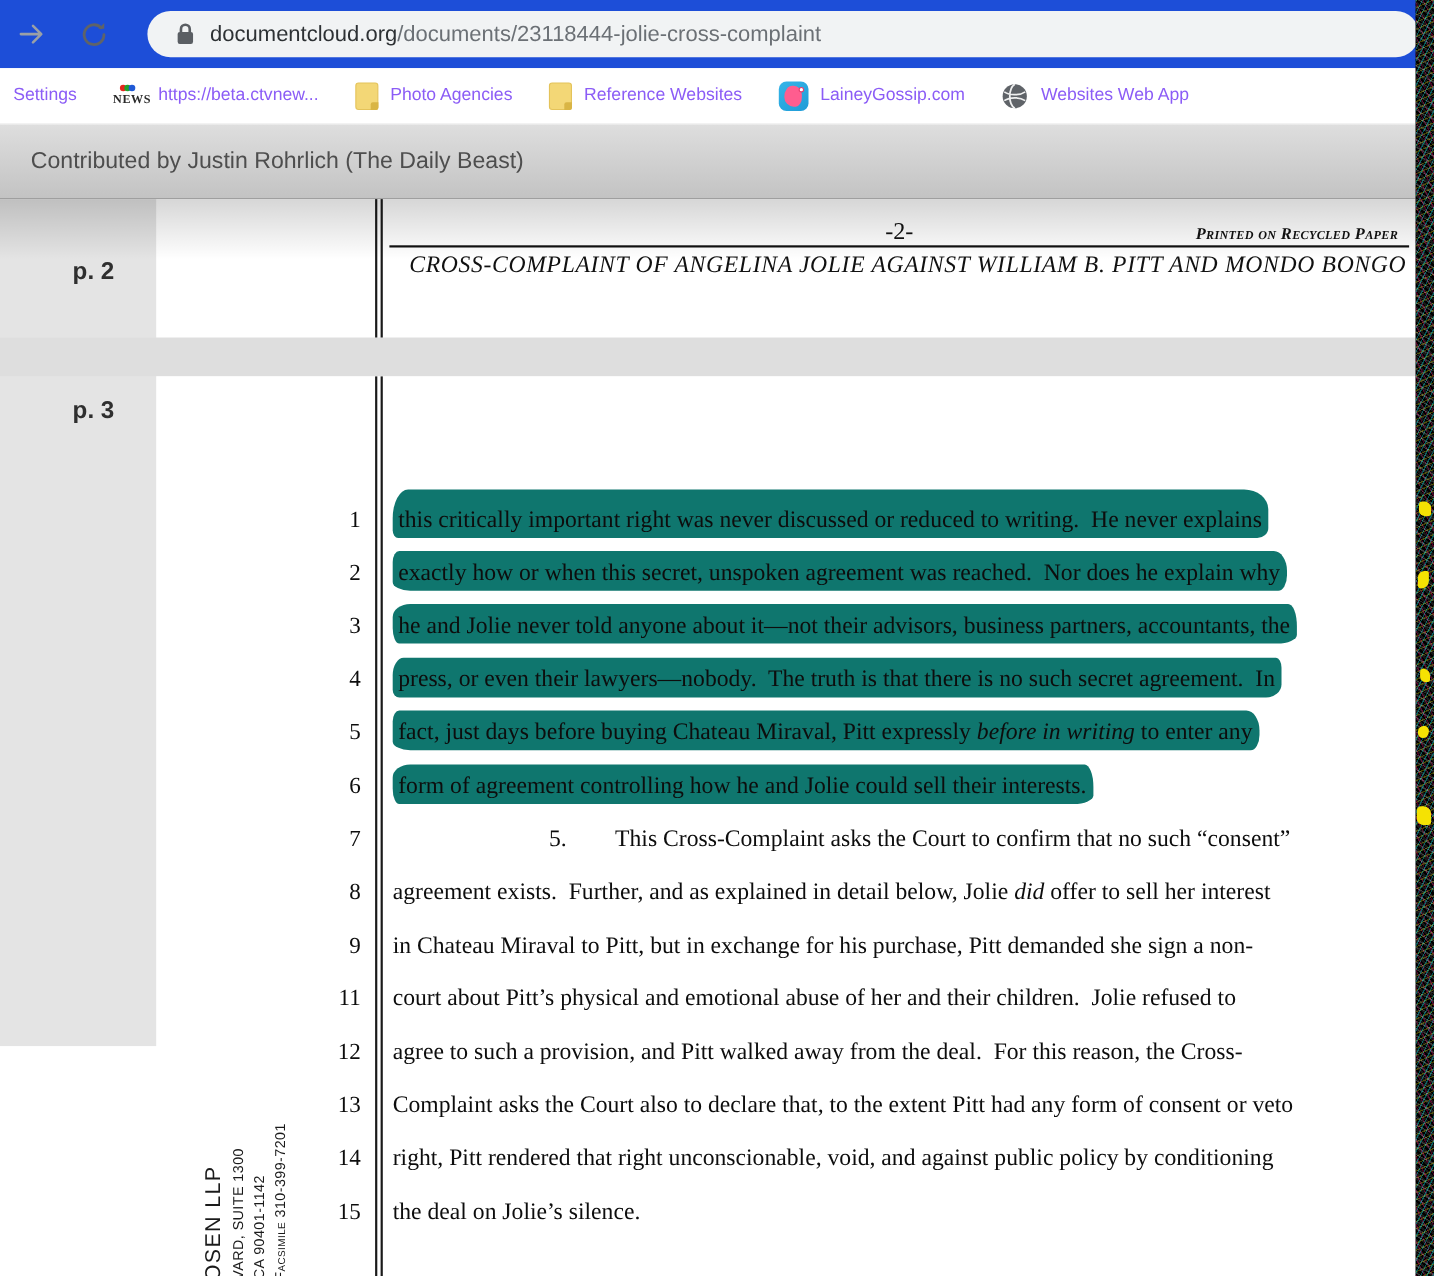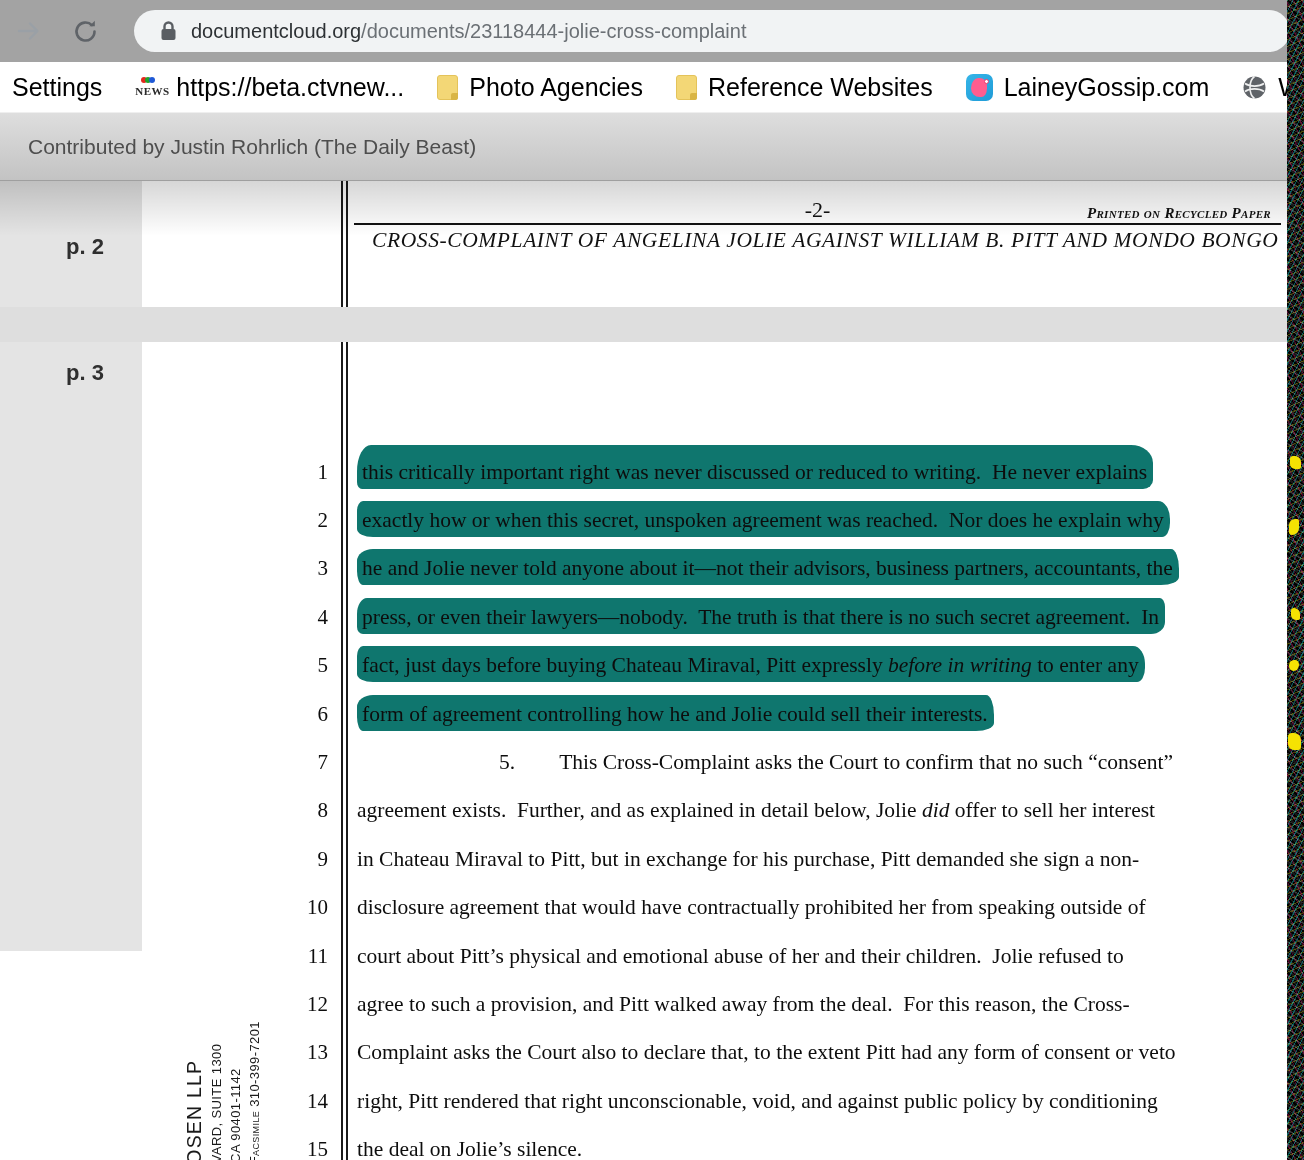--- a/index.html
+++ b/index.html
@@ -2,33 +2,33 @@
 <html><head>
 <meta charset="utf-8">
 <style>
   html,body{margin:0;padding:0;}
   body{
     width:1304px;height:1160px;overflow:hidden;position:relative;
     background:#fff;font-family:"Liberation Sans",sans-serif;
     -webkit-font-smoothing:antialiased;
   }
   
-  .topbar{position:absolute;left:0;top:0;width:1304px;height:62px;background:#a3a3a3;display:flex;align-items:center;}
+  .topbar{position:absolute;left:0;top:0;width:1304px;height:62px;background:#1d4ed8;display:flex;align-items:center;}
   .nav-ic{width:30px;height:30px;display:flex;align-items:center;justify-content:center;margin-left:14px;cursor:pointer;}
   .url-pill{
     position:absolute;left:134px;top:10px;width:1156px;height:42px;border-radius:21px;
     background:#f1f3f4;display:flex;align-items:center;padding-left:26px;box-sizing:border-box;
   }
   .url-text{font-size:20px;margin-left:14px;white-space:nowrap;overflow:hidden;}
   .url-domain{color:#2d3134;}
   .url-path{color:#6b7075;}
   
   .bmbar{position:absolute;left:0;top:62px;width:1304px;height:50px;background:#fff;display:flex;align-items:center;}
   .bm{display:flex;align-items:center;margin-right:33px;cursor:pointer;white-space:nowrap;}
-  .bm-label{font-size:25px;color:#000000;margin-left:11px;}
+  .bm-label{font-size:16px;color:#8b5cf6;margin-left:11px;}
   .bm:first-child{margin-left:12px;}
   .bm:first-child .bm-label{margin-left:0;}
   .note-ic{width:19px;height:23px;background:#f3d776;border:1px solid #e4c35a;border-radius:3px;position:relative;}
   .note-ic::after{content:"";position:absolute;right:-1px;bottom:-1px;width:7px;height:7px;background:#d9b545;border-radius:2px 0 2px 0;}
   .ctv-ic{width:30px;height:20px;position:relative;font-family:"Liberation Serif",serif;}
   .ctv-ic .dots{position:absolute;top:0;left:6px;display:flex;}
   .ctv-ic .dots i{width:6px;height:6px;border-radius:50%;display:block;margin-right:-2px;}
   .ctv-ic .word{position:absolute;bottom:0;left:0;font-size:11px;font-weight:bold;color:#2a2a2a;letter-spacing:.5px;}
   .lg-ic{width:27px;height:27px;border-radius:7px;background:linear-gradient(140deg,#35b5e8 0%,#1f9bd7 100%);position:relative;overflow:hidden;}
   .lg-ic::before{content:"";position:absolute;left:5px;top:4px;width:16px;height:19px;background:#ff5d8f;border-radius:60% 60% 45% 70%/70% 55% 60% 60%;}
@@ -226,24 +226,20 @@
       </div>
       <div class="drow">
         <span class="lnum">8</span>
         <span class="ltext"><span>agreement exists.  Further, and as explained in detail below, Jolie </span><i>did</i><span> offer to sell her interest</span></span>
       </div>
       <div class="drow">
         <span class="lnum">9</span>
         <span class="ltext">in Chateau Miraval to Pitt, but in exchange for his purchase, Pitt demanded she sign a non-</span>
       </div>
       <div class="drow">
-        <span class="lnum">10</span>
-        <span class="ltext">disclosure agreement that would have contractually prohibited her from speaking outside of</span>
-      </div>
-      <div class="drow">
         <span class="lnum">11</span>
         <span class="ltext">court about Pitt’s physical and emotional abuse of her and their children.  Jolie refused to</span>
       </div>
       <div class="drow">
         <span class="lnum">12</span>
         <span class="ltext">agree to such a provision, and Pitt walked away from the deal.  For this reason, the Cross-</span>
       </div>
       <div class="drow">
         <span class="lnum">13</span>
         <span class="ltext">Complaint asks the Court also to declare that, to the extent Pitt had any form of consent or veto</span>

